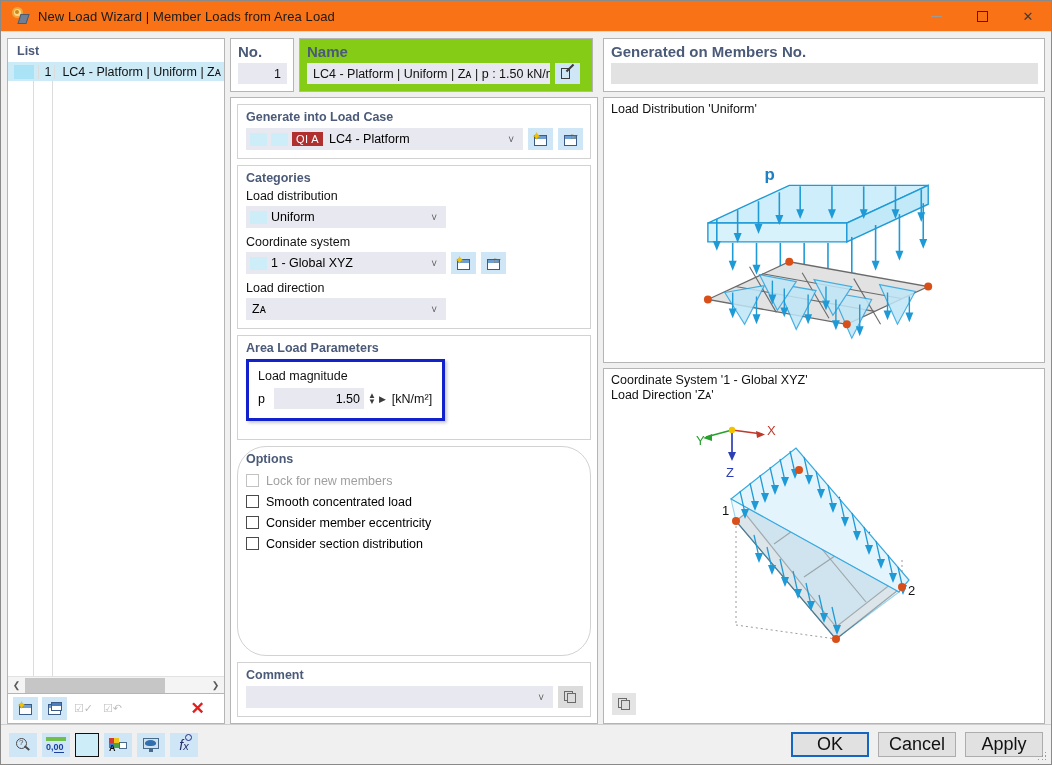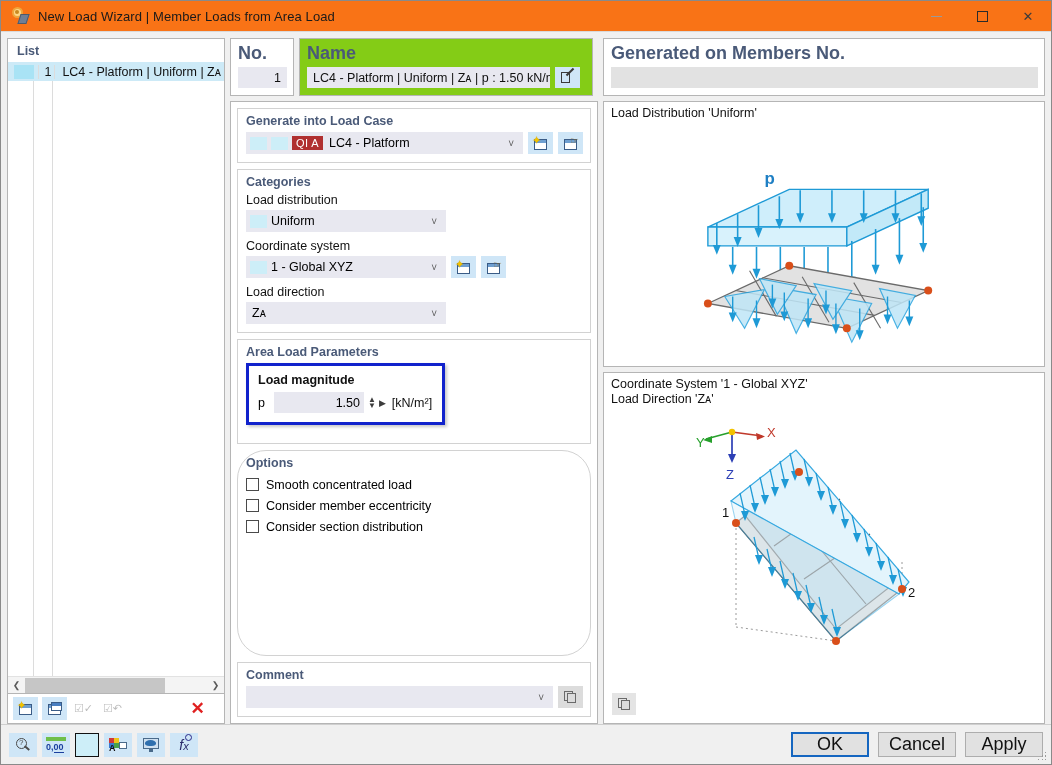--- a/index.html
+++ b/index.html
@@ -146,21 +146,21 @@
     width: 64px; background: #fff; border: 1px solid #b5b5b5; padding: 4px 6px 7px 7px;
   }
   .name-box {
     flex: 1; background: #84cc16; border: 1px solid #b5b5b5; padding: 4px 12px 6px 7px;
     display: flex; flex-direction: column; min-width: 0;
   }
   .gen-box {
     width: 442px; min-width: 442px; background: #fff; border: 1px solid #b5b5b5;
     padding: 4px 6px 6px 7px; margin-left: 5px;
   }
-  .fld-label { font-weight: bold; color: #4a5a78; font-size: 18px; margin-bottom: 3px; }
+  .fld-label { font-weight: bold; color: #4a5a78; font-size: 15px; margin-bottom: 3px; }
   .input-flat {
     background: #e8e8f0; border: none; height: 21px; display: flex; align-items: center;
     padding: 0 6px; font-size: 12.5px; color: #111;
   }
   .input-flat.num { justify-content: flex-end; }
   .input-flat.gray { background: #e2e2e2; }
   .name-line { display: flex; gap: 5px; align-items: stretch; }
   .name-line .input-flat { flex: 1; min-width: 0; overflow: hidden; white-space: nowrap; }
   .edit-btn {
     width: 25px; height: 21px; background: #cfe6f7; display: flex; align-items: center;
@@ -212,21 +212,21 @@
   .sub-label { font-size: 12.5px; color: #111; margin: 7px 0 3px 0; }
   .sub-label.first { margin-top: 1px; }
 
   
   .highlight-wrap { position: relative; }
   .highlight-box {
     border: 3px solid #1122cc; background: #fff; padding: 7px 10px 9px 9px;
     display: inline-block; min-width: 178px;
     box-shadow: 2px 2px 3px rgba(0,0,0,.22);
   }
-  .hl-title { font-size: 12.5px; color: #111; margin-bottom: 5px; font-weight: bold; }
+  .hl-title { font-size: 12.5px; color: #111; margin-bottom: 5px; }
   .spin-row { display: flex; align-items: center; gap: 6px; }
   .spin-row .p-lbl { font-size: 12.5px; width: 10px; }
   .spin-field {
     width: 90px; height: 21px; background: #e8e8f0; display: flex; align-items: center;
     justify-content: flex-end; padding-right: 4px; font-size: 12.5px;
   }
   .spin-ctrl { display: flex; align-items: center; gap: 3px; margin-left: -2px; }
   .spin-arrows { display: flex; flex-direction: column; line-height: 6px; font-size: 8px; color: #3c3c3c; }
   .play { font-size: 9px; color: #3c3c3c; }
   .unit { font-size: 12.5px; color: #111; }
@@ -497,20 +497,24 @@
                       <span class="play">▶</span>
                     </span>
                     <span class="unit">[kN/m²]</span>
                   </div>
                 </div>
               </div>
             </div>
 
             <div class="group flexgrow">
               <div class="group-title">Options</div>
+              <div class="chk-line disabled">
+                <span class="chk"></span>
+                <span>Lock for new members</span>
+              </div>
               <div class="chk-line">
                 <span class="chk"></span>
                 <span>Smooth concentrated load</span>
               </div>
               <div class="chk-line">
                 <span class="chk"></span>
                 <span>Consider member eccentricity</span>
               </div>
               <div class="chk-line">
                 <span class="chk"></span>

